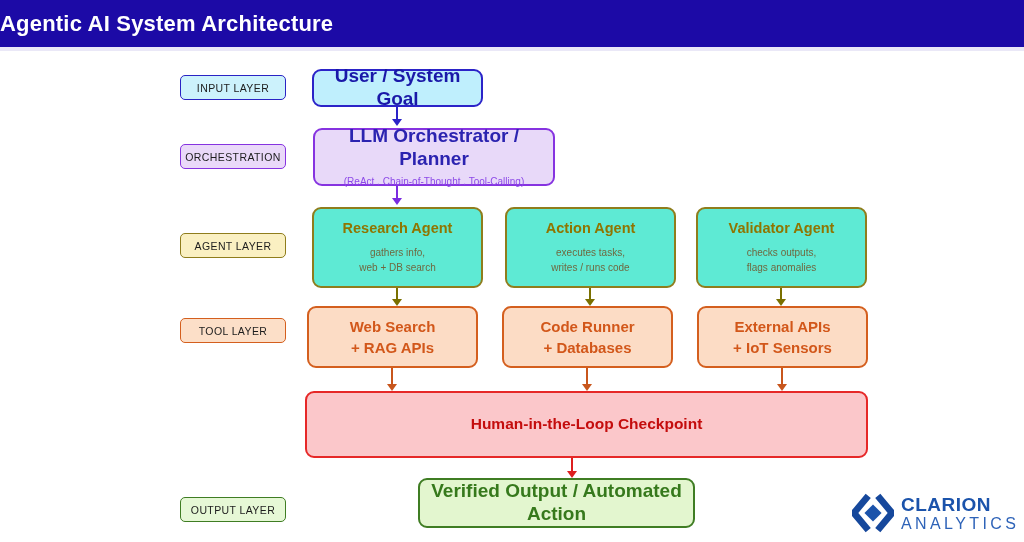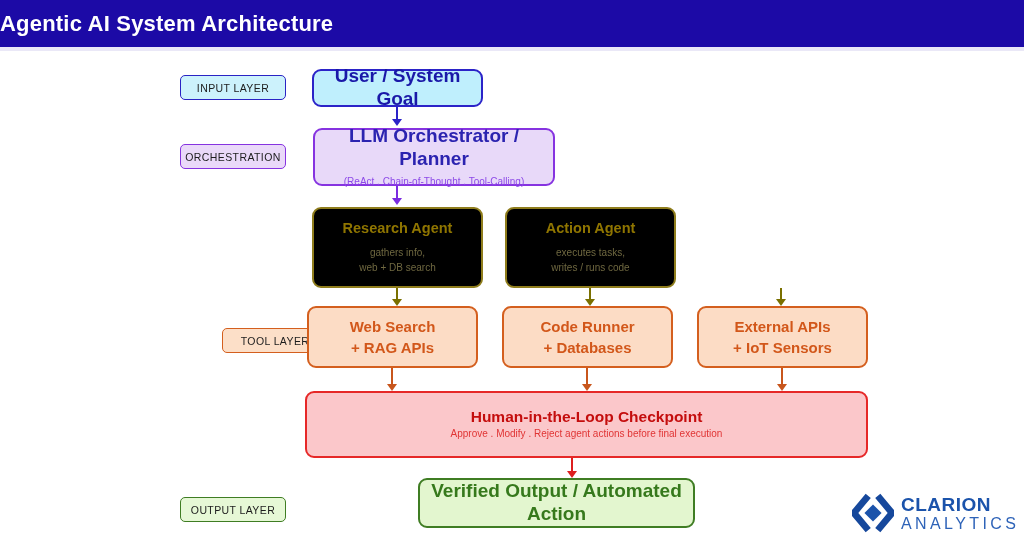--- a/index.html
+++ b/index.html
@@ -15,35 +15,35 @@
   .titlebar h1{margin:0;color:#ffffff;font-size:22px;font-weight:bold;letter-spacing:.2px;}
   
   .pill{
     position:absolute;left:180px;width:106px;height:25px;border-radius:5px;
     display:flex;align-items:center;justify-content:center;
     font-size:10.5px;letter-spacing:.4px;color:#1c1c1c;border:1.5px solid;box-sizing:border-box;
   }
   .pill-input{top:75px;background:#ccf2fc;border-color:#2a23c4;}
   .pill-orch{top:144px;background:#ead9f9;border-color:#8633e0;}
   .pill-agent{top:233px;background:#faf0c2;border-color:#8f7d1c;}
-  .pill-tool{top:328px;background:#fcdfc8;border-color:#d45f1e;margin-left:42px;}
+  .pill-tool{top:318px;background:#fcdfc8;border-color:#d45f1e;}
   .pill-output{top:497px;background:#e6f8d6;border-color:#3f7d23;}
   
   .node{
     position:absolute;border:2px solid;border-radius:9px;box-sizing:border-box;
     display:flex;flex-direction:column;align-items:center;justify-content:center;text-align:center;
   }
   .node .title{font-weight:bold;font-size:19px;line-height:1.2;}
   .node .sub{font-size:10px;line-height:1.5;}
   .n-input{left:312px;top:69px;width:171px;height:38px;background:#bfeffd;border-color:#2b23c8;}
   .n-input .title{color:#1a18a8;}
   .n-orch{left:313px;top:128px;width:242px;height:58px;background:#e8d9f9;border-color:#8633e0;gap:3px;}
   .n-orch .title{color:#2b23b0;}
   .n-orch .sub{color:#8d4ae8;}
-  .agent{top:207px;width:171px;height:81px;background:#000000;border-color:#8f7d1c;gap:7px;}
+  .agent{top:207px;width:171px;height:81px;background:#5eead4;border-color:#8f7d1c;gap:7px;}
   .agent .title{color:#8f7500;font-size:14.5px;}
   .agent .sub{color:#6f6840;}
   .a-research{left:312px;} .a-action{left:505px;} .a-validator{left:696px;}
   .tool{top:306px;width:171px;height:62px;background:#fcdcc5;border-color:#d45f1e;}
   .tool .title{color:#d2571a;font-size:15px;line-height:1.4;}
   .t-web{left:307px;} .t-code{left:502px;} .t-ext{left:697px;}
   .n-check{left:305px;top:391px;width:563px;height:67px;background:#fbc7ca;border-color:#e62828;}
   .n-check .title{color:#c40d0d;font-size:15.5px;}
   .n-check .sub{color:#e03535;}
   .n-output{left:418px;top:478px;width:277px;height:50px;background:#e3f6cf;border-color:#3f7d23;}
@@ -79,20 +79,23 @@
   <div class="titlebar">
     <h1>Agentic AI System Architecture</h1>
   </div>
 
   <div class="pill pill-input">
     <span>INPUT LAYER</span>
   </div>
   <div class="pill pill-orch">
     <span>ORCHESTRATION</span>
   </div>
+  <div class="pill pill-agent">
+    <span>AGENT LAYER</span>
+  </div>
   <div class="pill pill-tool">
     <span>TOOL LAYER</span>
   </div>
   <div class="pill pill-output">
     <span>OUTPUT LAYER</span>
   </div>
 
   <div class="node n-input">
     <span class="title">User / System Goal</span>
   </div>
@@ -109,20 +112,27 @@
       <span>web + DB search</span>
     </span>
   </div>
   <div class="node agent a-action">
     <span class="title">Action Agent</span>
     <span class="sub">
       <span>executes tasks,</span><br>
       <span>writes / runs code</span>
     </span>
   </div>
+  <div class="node agent a-validator">
+    <span class="title">Validator Agent</span>
+    <span class="sub">
+      <span>checks outputs,</span><br>
+      <span>flags anomalies</span>
+    </span>
+  </div>
 
   <div class="node tool t-web">
     <span class="title">
       <span>Web Search</span><br>
       <span>+ RAG APIs</span>
     </span>
   </div>
   <div class="node tool t-code">
     <span class="title">
       <span>Code Runner</span><br>
@@ -131,21 +141,20 @@
   </div>
   <div class="node tool t-ext">
     <span class="title">
       <span>External APIs</span><br>
       <span>+ IoT Sensors</span>
     </span>
   </div>
 
   <div class="node n-check">
     <span class="title">Human-in-the-Loop Checkpoint</span>
-    <span class="sub">Approve . Modify . Reject agent actions before final execution</span>
   </div>
 
   <div class="node n-output">
     <span class="title">Verified Output / Automated Action</span>
   </div>
 
   <div class="arrow c-indigo ar1">
       <i class="head"></i>
     </div>
   <div class="arrow c-purple ar2">

